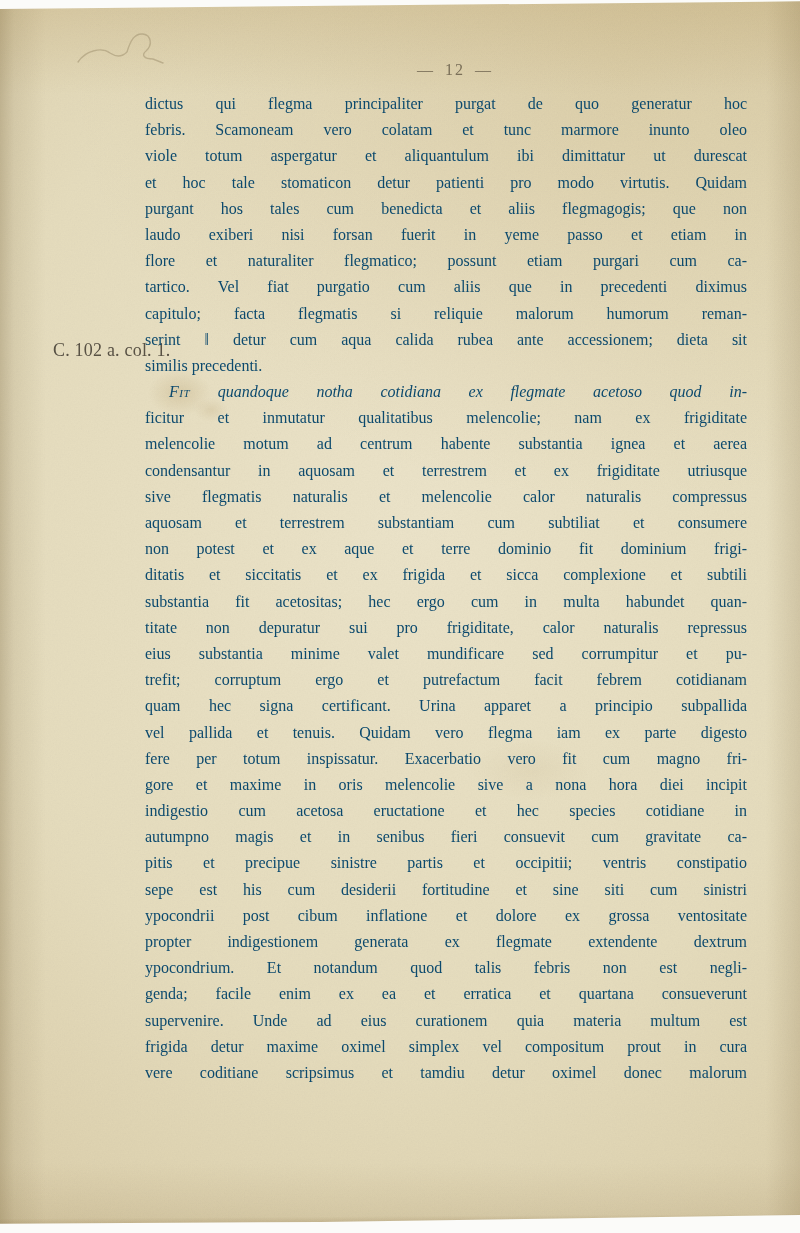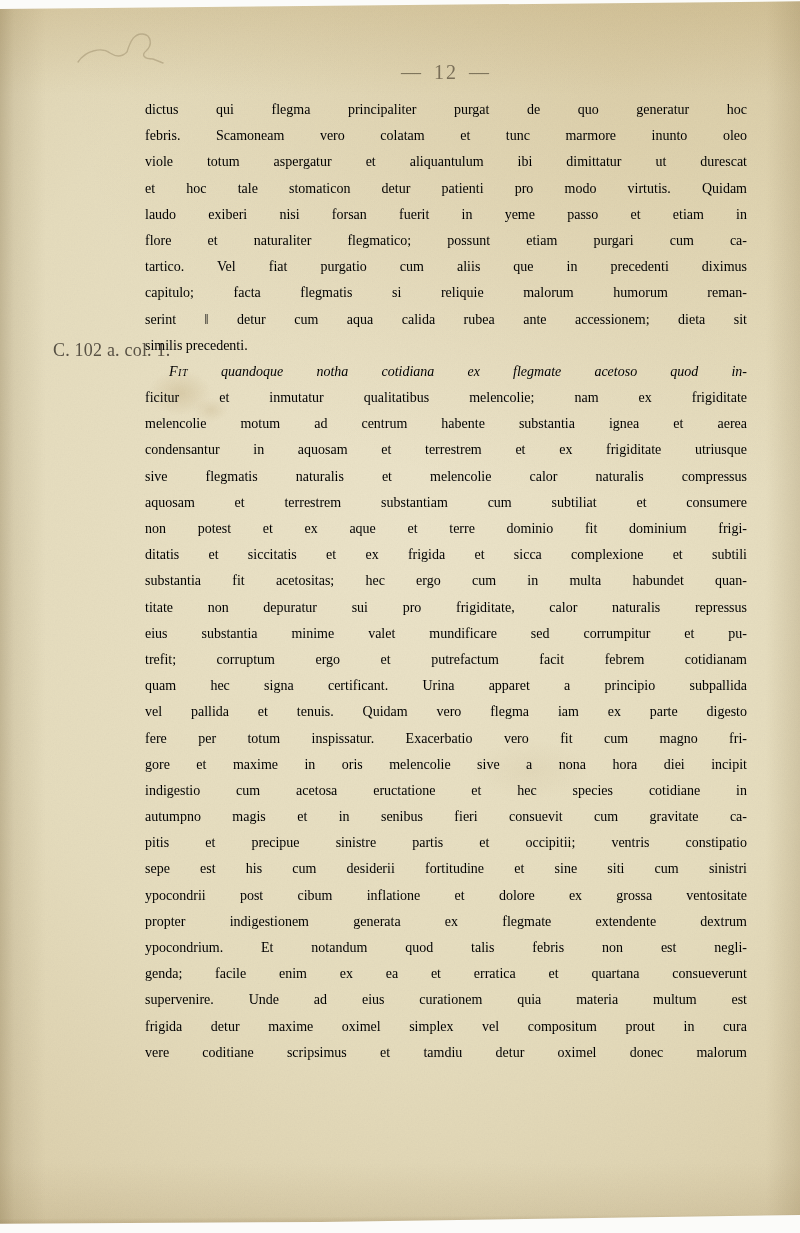--- a/index.html
+++ b/index.html
@@ -20,32 +20,32 @@
   }
   .stain{position:absolute;border-radius:50%;pointer-events:none;}
   .stain-a{left:148px;top:370px;width:64px;height:46px;
     background:radial-gradient(closest-side, rgba(150,115,52,.18), rgba(150,115,52,0));}
   .stain-b{left:194px;top:398px;width:34px;height:24px;
     background:radial-gradient(closest-side, rgba(150,115,52,.13), rgba(150,115,52,0));}
   .stain-c{left:470px;top:740px;width:120px;height:60px;
     background:radial-gradient(closest-side, rgba(150,125,70,.07), rgba(150,125,70,0));}
   .squiggle{position:absolute;left:70px;top:20px;width:110px;height:60px;opacity:.75;}
   .page-number{
-    position:absolute;left:145px;top:61px;width:602px;
-    text-align:center;font-size:20px;letter-spacing:2px;
+    position:absolute;left:154px;top:61px;width:602px;
+    text-align:center;font-size:16px;letter-spacing:2px;
     color:#7b7059;word-spacing:4px;
   }
   .margin-note{
     position:absolute;left:53px;top:340px;width:92px;
     font-size:18px;color:#595245;text-align:left;letter-spacing:.2px;
     white-space:nowrap;
   }
   .text-block{
-    position:absolute;left:145px;top:97px;width:602px;
-    font-size:14px;line-height:26.2px;color:#000000;
+    position:absolute;left:145px;top:91px;width:602px;
+    font-size:16px;line-height:26.2px;color:#0c4a6e;
     text-rendering:optimizeLegibility;
   }
   .paragraph{margin:0;}
   .line{
     text-align:justify;text-align-last:justify;
     height:26.2px;white-space:nowrap;
   }
   .line.no-justify{text-align-last:left;}
   .paragraph.indent .line.first{text-indent:24px;font-style:italic;}
   .sc{font-variant:small-caps;letter-spacing:.5px;}
@@ -81,20 +81,21 @@
 <div class="page-number">— 12 —</div>
 
 <div class="margin-note">C. 102 a. col. 1.</div>
 
 <div class="text-block">
     <div class="paragraph">
       <div class="line first">dictus qui flegma principaliter purgat de quo generatur hoc</div>
       <div class="line">febris. Scamoneam vero colatam et tunc marmore inunto oleo</div>
       <div class="line">viole totum aspergatur et aliquantulum ibi dimittatur ut durescat</div>
       <div class="line">et hoc tale stomaticon detur patienti pro modo virtutis. Quidam</div>
+      <div class="line">purgant hos tales cum benedicta et aliis flegmagogis; que non</div>
       <div class="line">laudo exiberi nisi forsan fuerit in yeme passo et etiam in</div>
       <div class="line">flore et naturaliter flegmatico; possunt etiam purgari cum ca-</div>
       <div class="line">tartico. Vel fiat purgatio cum aliis que in precedenti diximus</div>
       <div class="line">capitulo; facta flegmatis si reliquie malorum humorum reman-</div>
       <div class="line">serint ‖ detur cum aqua calida rubea ante accessionem; dieta sit</div>
       <div class="line no-justify">similis precedenti.</div>
     </div>
     <div class="paragraph indent">
       <div class="line first"><span class="sc">Fit</span> quandoque notha cotidiana ex flegmate acetoso quod in-</div>
       <div class="line">ficitur et inmutatur qualitatibus melencolie; nam ex frigiditate</div>

